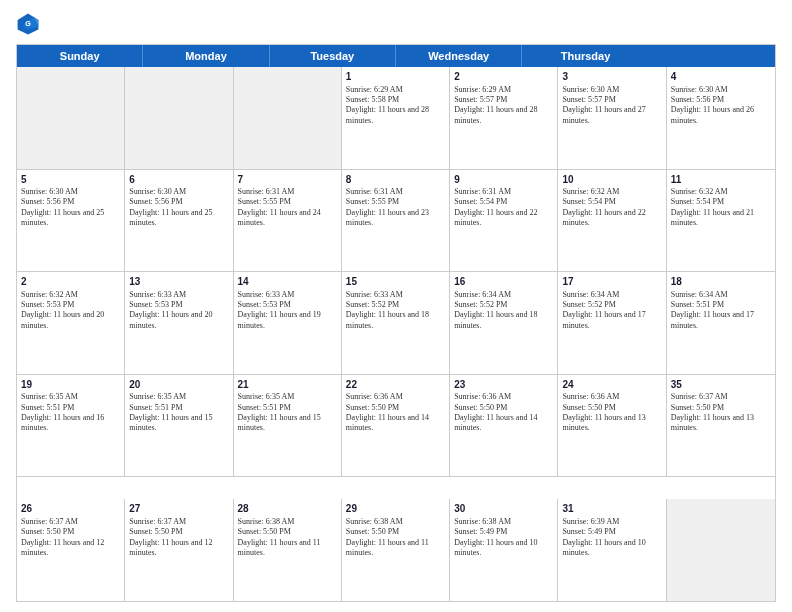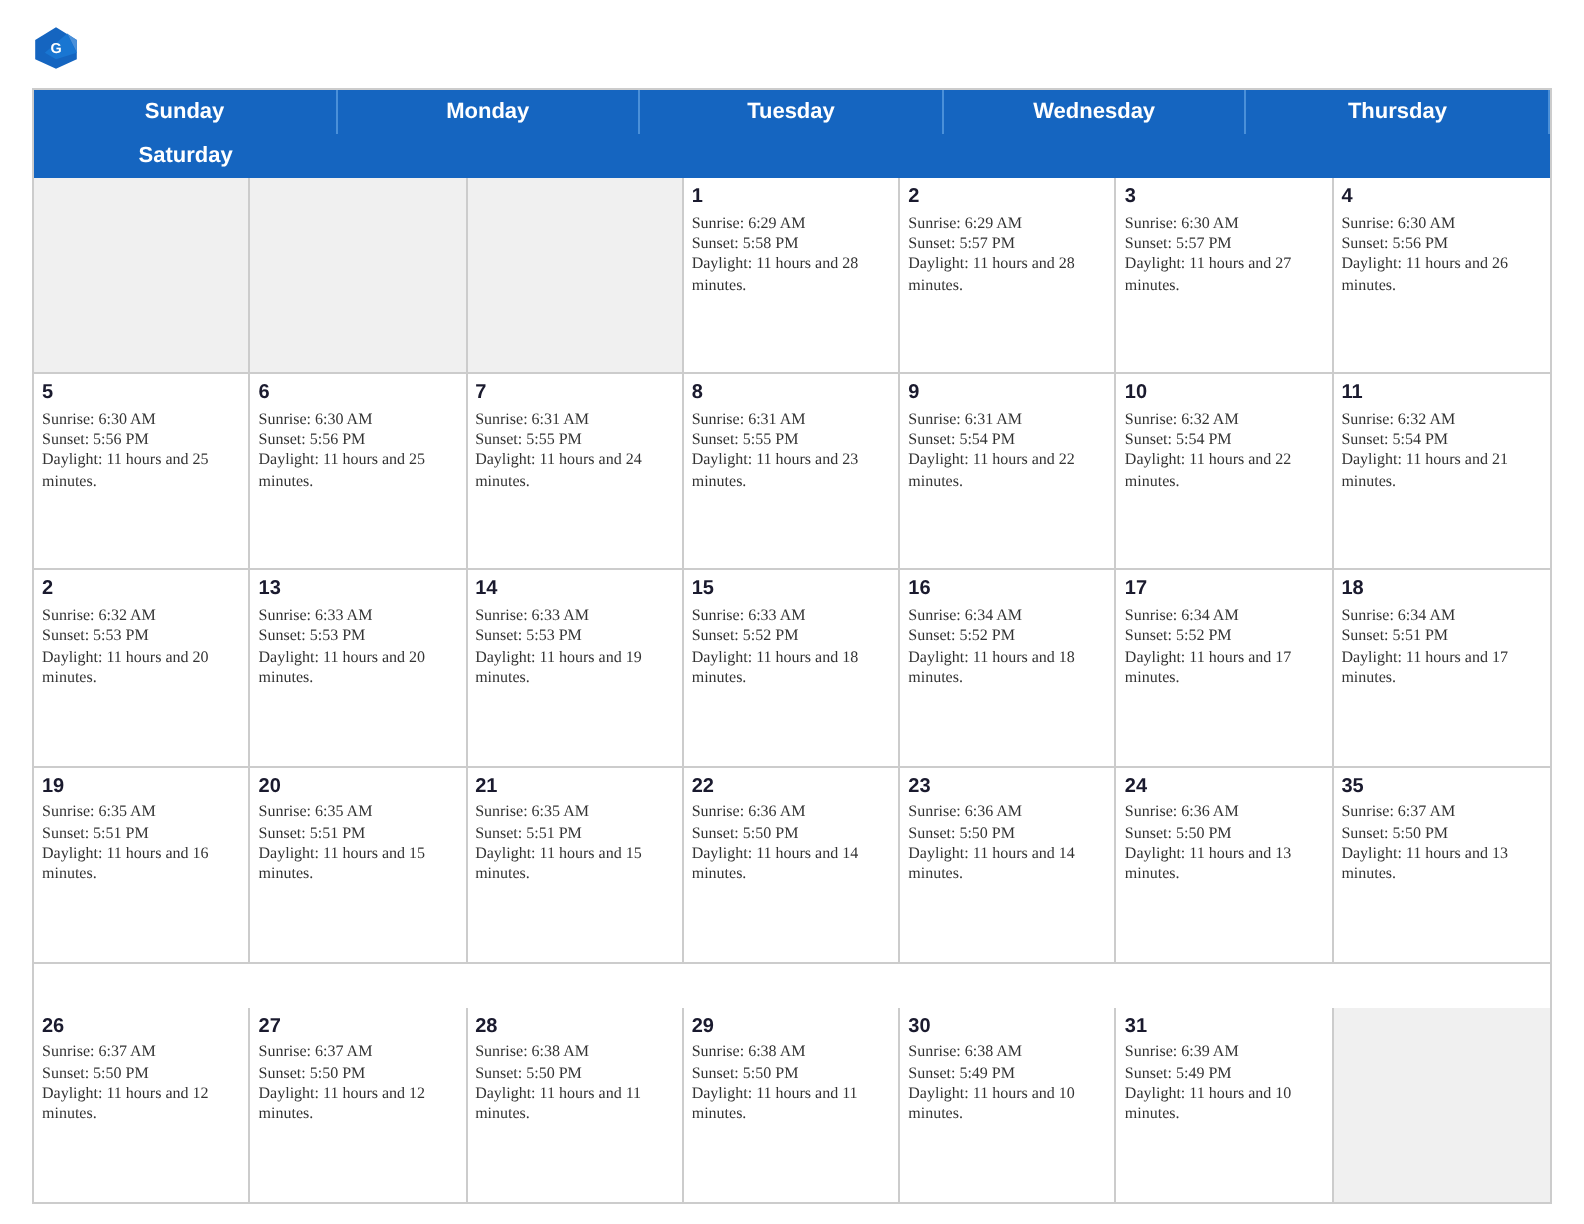--- a/index.html
+++ b/index.html
@@ -55,21 +55,21 @@
       color: #333;
     }
     .calendar {
       flex: 1;
       display: flex;
       flex-direction: column;
       border: 1px solid #ccc;
     }
     .cal-header-row {
       display: grid;
-      grid-template-columns: repeat(5, 1fr);
+      grid-template-columns: repeat(6, 1fr);
       background: #1565c0;
     }
     .cal-header-cell {
       color: #fff;
       font-size: 11px;
       font-weight: bold;
       padding: 5px 4px;
       text-align: center;
       border-right: 1px solid #4a90d9;
     }
@@ -147,21 +147,20 @@
     </div>
   </div>
 
   <div class="calendar">
     <div class="cal-header-row">
     <div class="cal-header-cell">Sunday</div>
         <div class="cal-header-cell">Monday</div>
         <div class="cal-header-cell">Tuesday</div>
         <div class="cal-header-cell">Wednesday</div>
         <div class="cal-header-cell">Thursday</div>
-        <div class="cal-header-cell">Saturday</div>
       </div>
     <div class="cal-body">
     <div class="cal-week">
           <div class="cal-cell empty shaded"></div>
           <div class="cal-cell empty shaded"></div>
           <div class="cal-cell empty shaded"></div>
           <div class="cal-cell">
             <span class="day-num">1</span>
             <div class="cell-text">Sunrise: 6:29 AM<br>Sunset: 5:58 PM<br>Daylight: 11 hours and 28 minutes.</div>
           </div>

